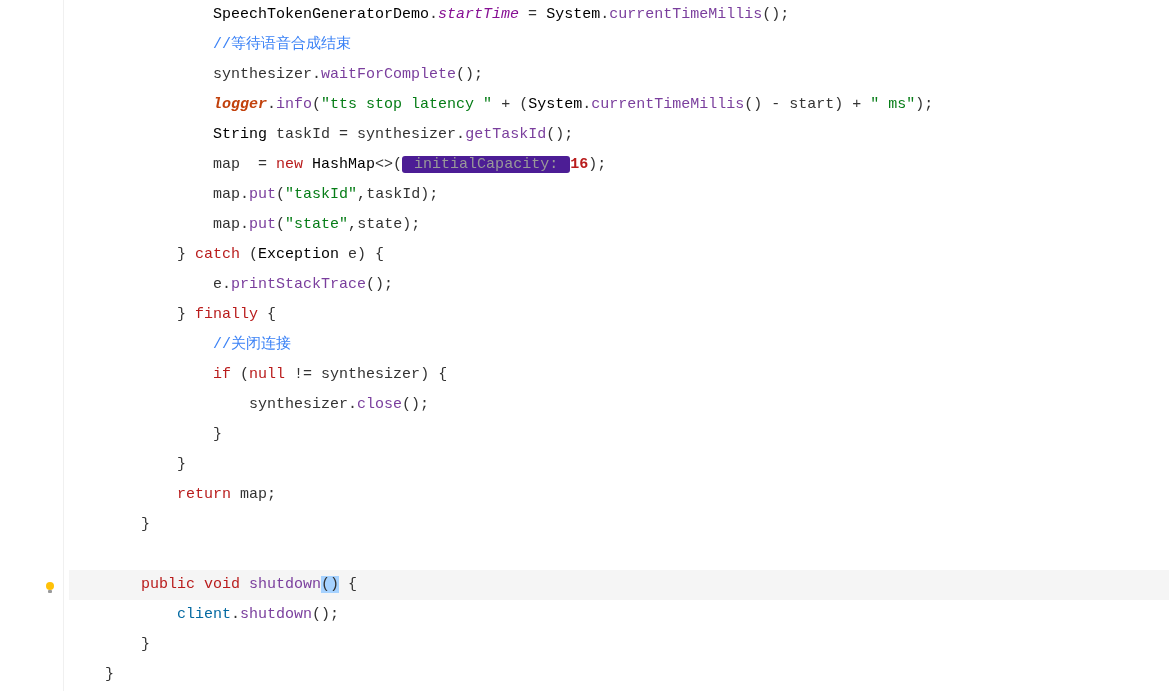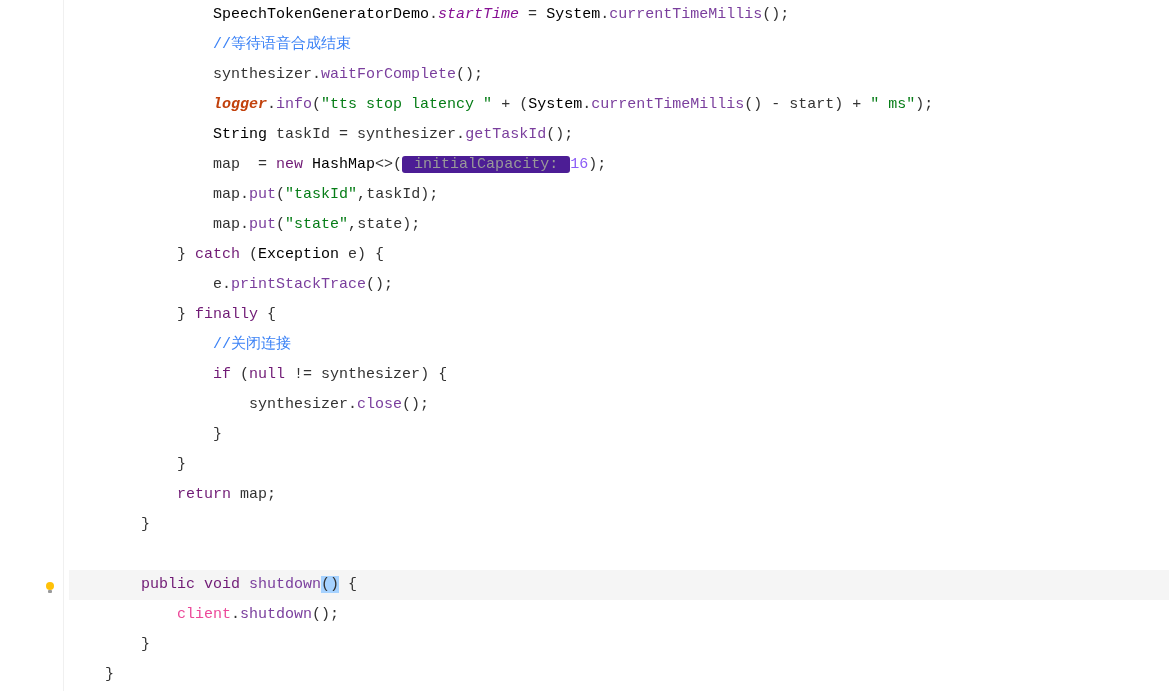--- a/index.html
+++ b/index.html
@@ -35,27 +35,27 @@
       white-space: pre;
       position: relative;
     }
     .line {
       height: 30px;
       padding-left: 0;
     }
     .line.highlighted {
       background: #f5f5f5;
     }
-    .keyword { color: #701a75; }
+    .keyword { color: #b91c1c; }
     .comment { color: #3b82f6; }
     .string { color: #067d17; }
     .method { color: #7a3e9d; }
     .static-field { color: #871094; font-style: italic; }
-    .field { color: #ec4899; }
-    .number { color: #8b5cf6; }
+    .field { color: #0369a1; }
+    .number { color: #b91c1c; font-weight: bold; }
     .type { color: #000000; }
     .param-hint { color: #999; background: #4c1d95; padding: 0 3px; border-radius: 3px; }
     .punct { color: #333; }
     .ident { color: #333; font-family: Liberation Mono, monospace; }
     .logger { color: #c2410c; font-style: italic; font-weight: bold; }
     .selection { background: #a6d2ff; }
   </style>
 </head>
 <body>
 

